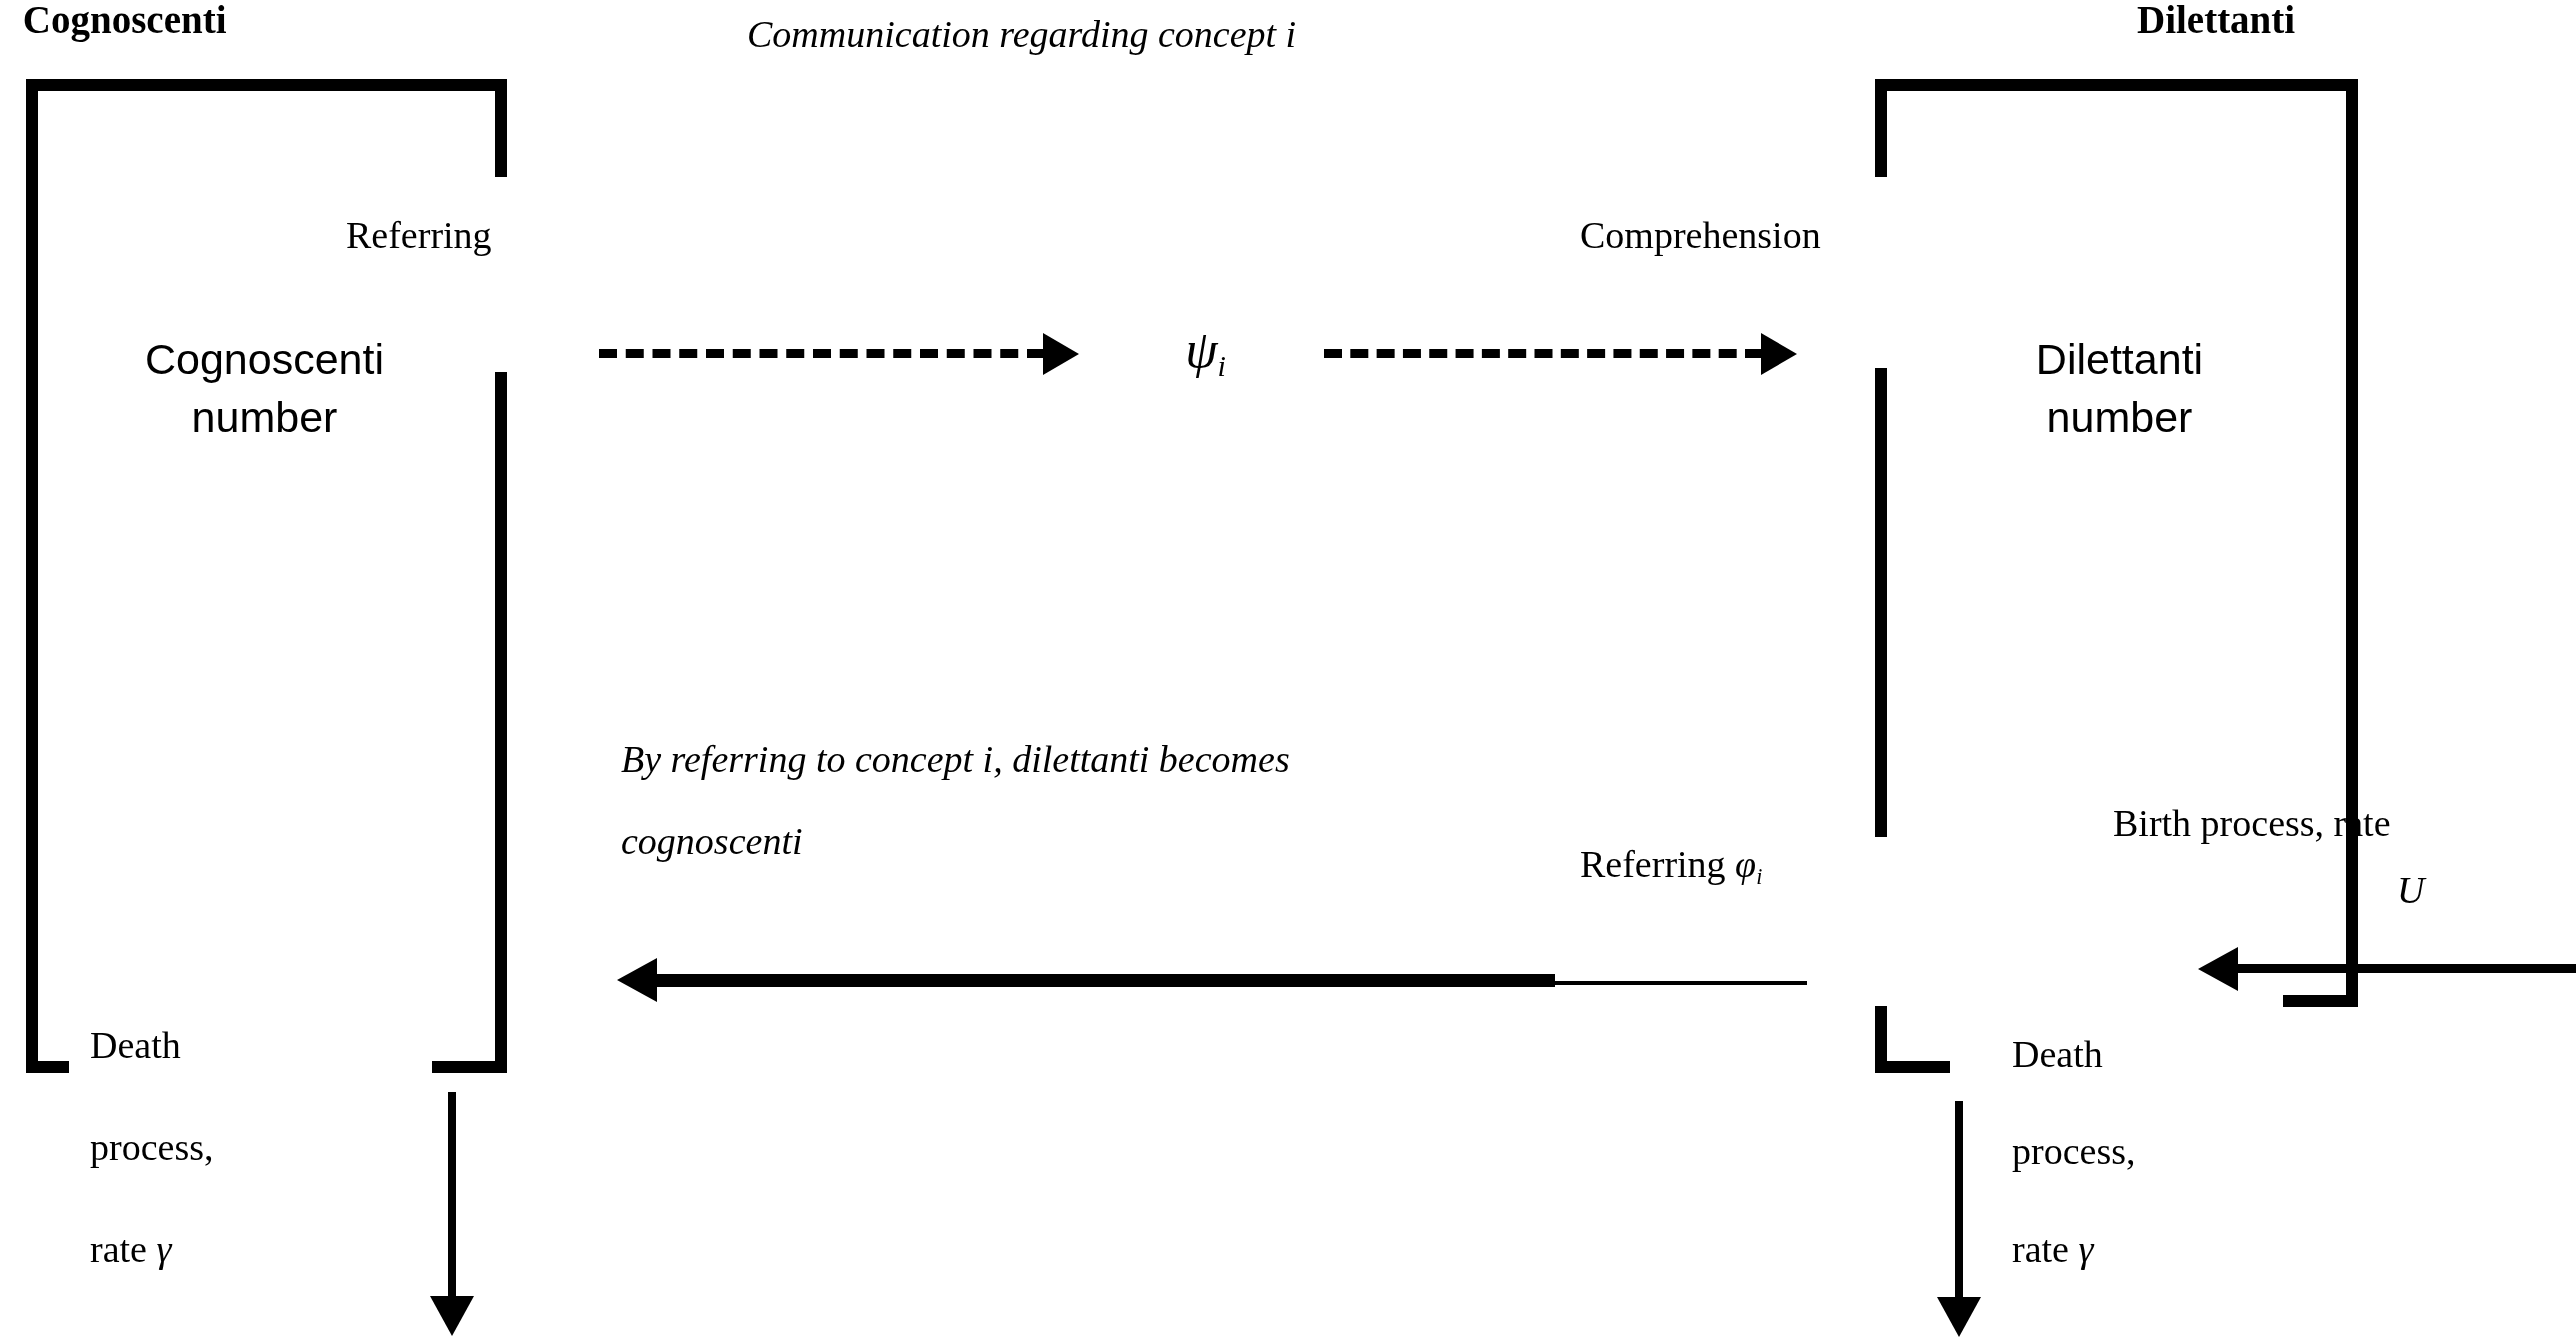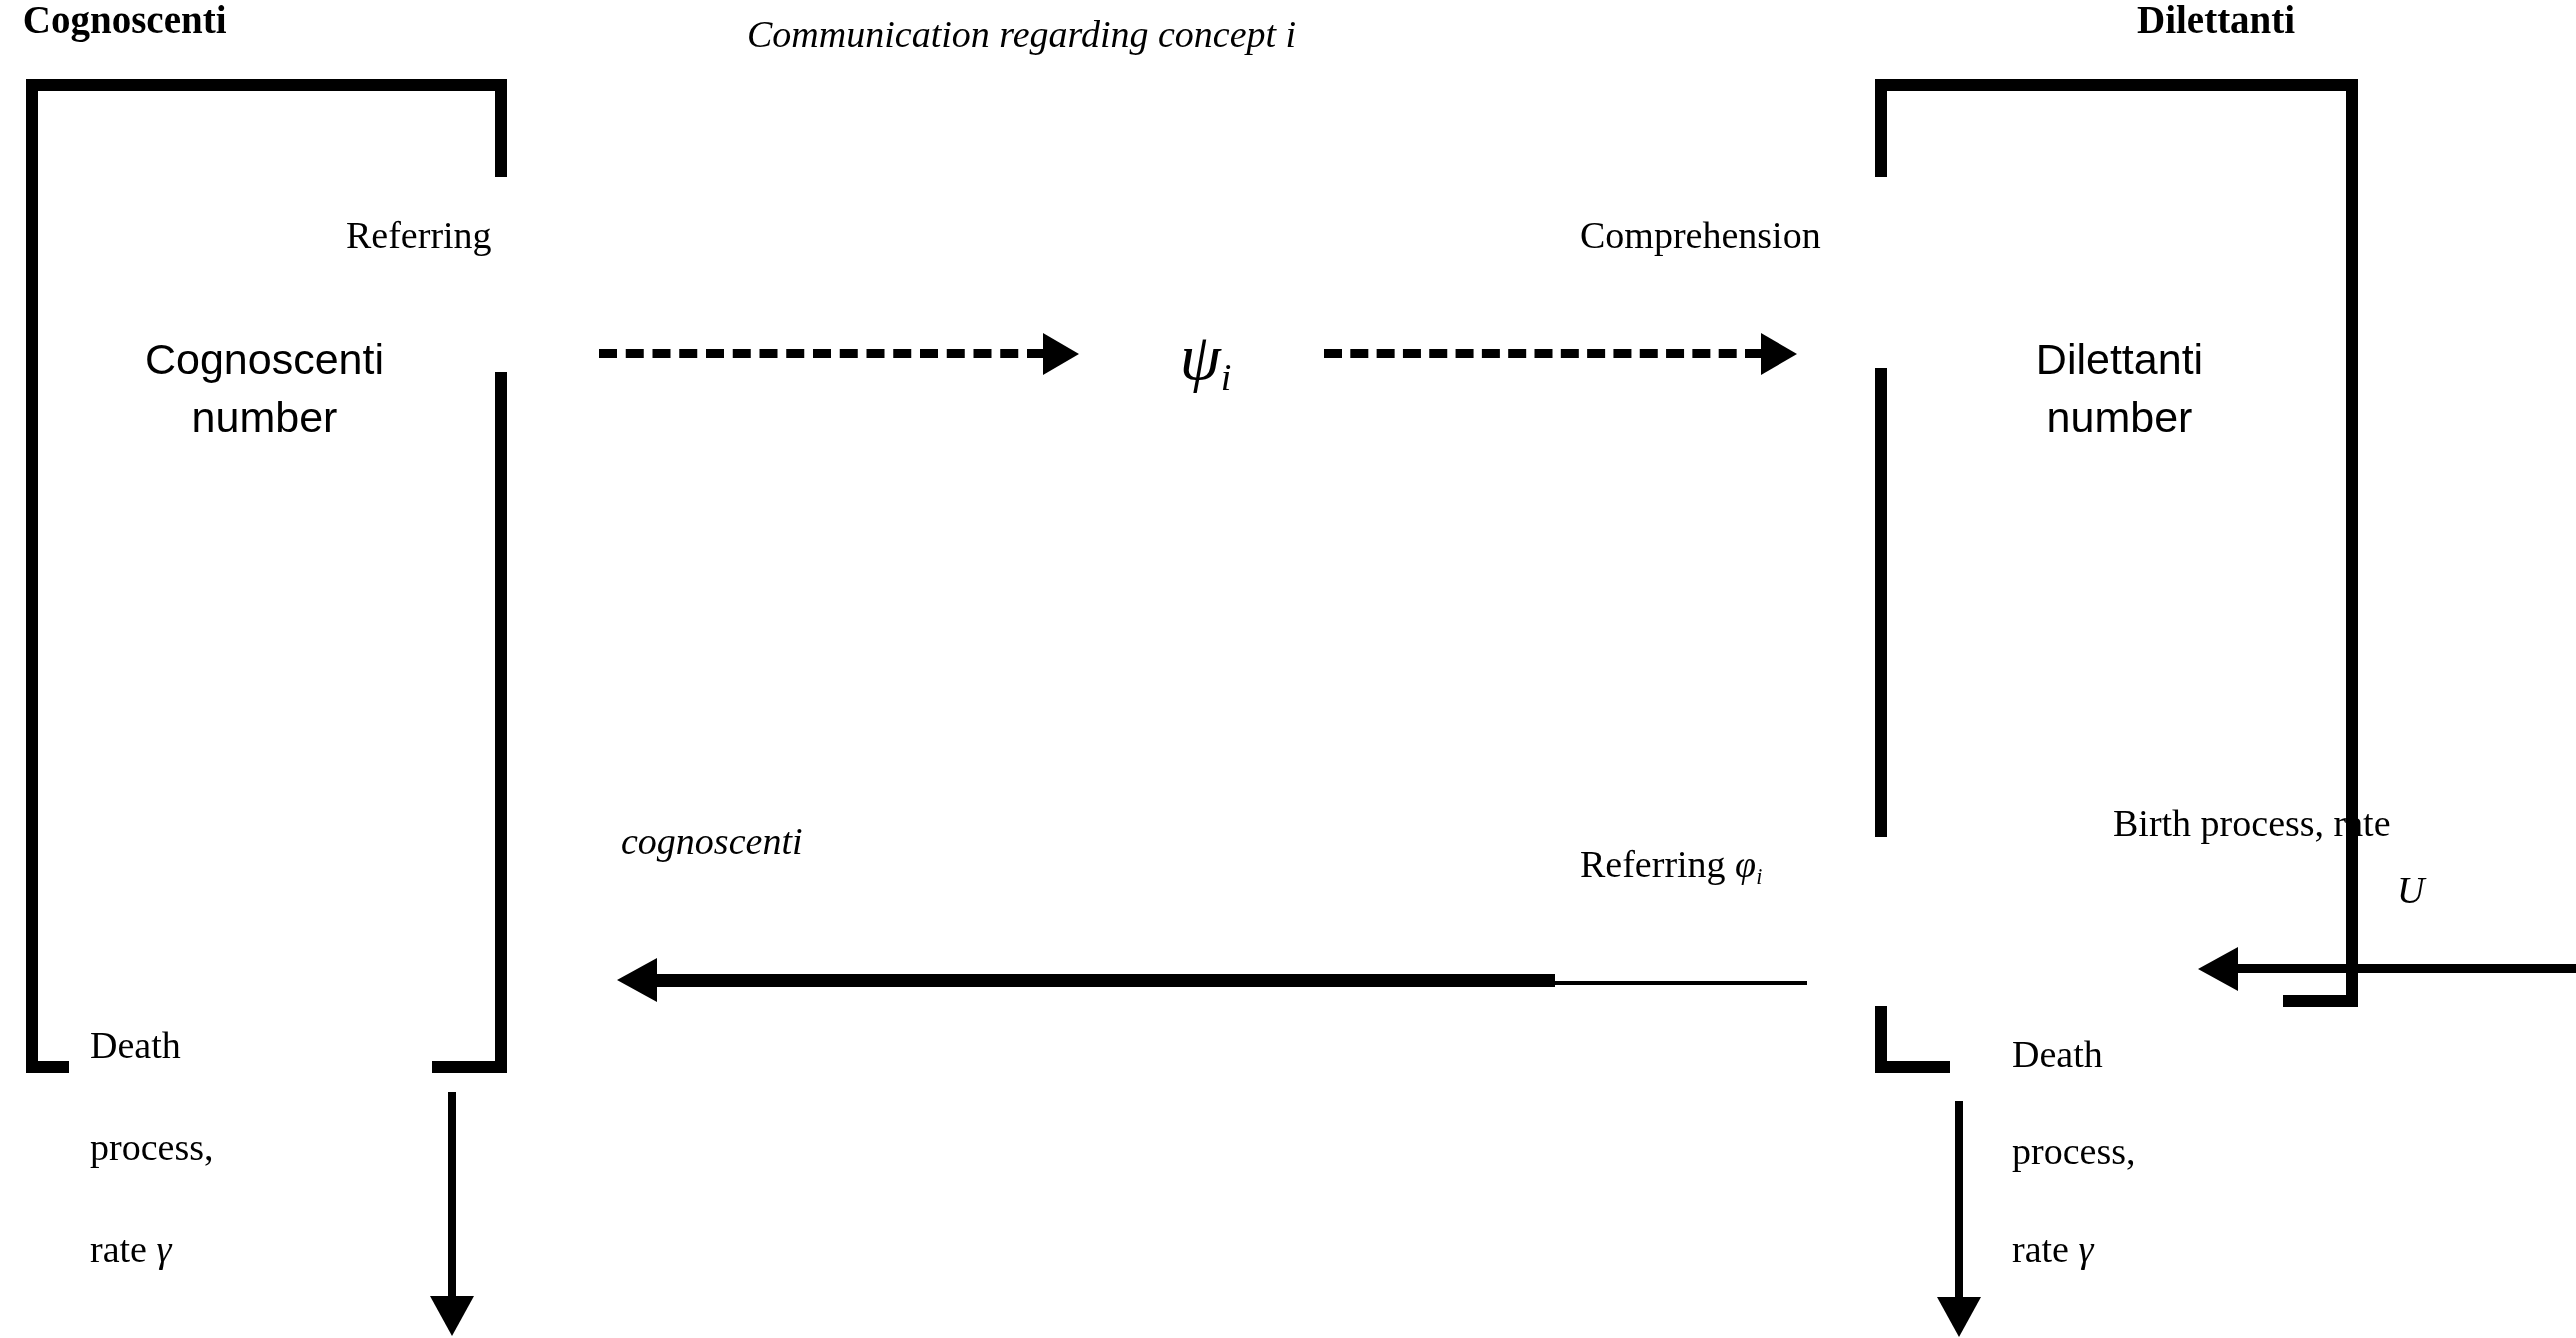--- a/index.html
+++ b/index.html
@@ -52,21 +52,21 @@
   .dashed{
     height:0;
     border-top:9px dashed #000;
   }
 
   
   .hdr{font-size:39px;line-height:1;}
   .lbl{font-size:38px;line-height:1;}
   .boxtxt{font-size:43px;line-height:1.22;}
   .mathbig{font-size:43px;line-height:1;}
-  .psi{font-size:66px;line-height:1;}
+  .psi{font-size:52px;line-height:1;}
   .cap{font-size:38px;line-height:1.45;}
   .capital-ital{font-size:38px;line-height:1.5;font-style:italic;}
 
   .mi{font-style:italic;font-family:"Liberation Serif",serif;}
   sub{font-size:0.58em;font-style:italic;vertical-align:-0.30em;line-height:0;}
 </style>
 </head>
 <body>
 
 <div id="stage">
@@ -124,20 +124,21 @@
   <div class="abs psi serif ctr" style="left:1109px;top:324px;width:167px;">
     <span class="mi">ψ</span><sub>i</sub>
   </div>
 
   <div class="abs dashed" style="left:1311px;top:349px;width:439px;"></div>
   <div class="abs ah-right" style="left:1748px;top:333px;"></div>
 
   <div class="abs lbl serif nowrap" style="left:1567px;top:216px;">Comprehension</div>
 
 
+  <div class="abs capital-ital serif" style="left:608px;top:731px;width:1186px;">By referring to concept i, dilettanti becomes</div>
   <div class="abs capital-ital serif" style="left:608px;top:813px;width:1186px;">cognoscenti</div>
 
   <div class="abs hline" style="left:1537px;top:981px;width:257px;height:3.5px;"></div>
 
   <div class="abs hline" style="left:642px;top:974px;width:900px;height:12.6px;"></div>
 
   <div class="abs ah-left" style="left:604px;top:958px;"></div>
 
   <div class="abs lbl serif nowrap" style="left:1567px;top:845px;"><span>Referring </span><span class="mi">φ</span><sub>i</sub></div>
 

